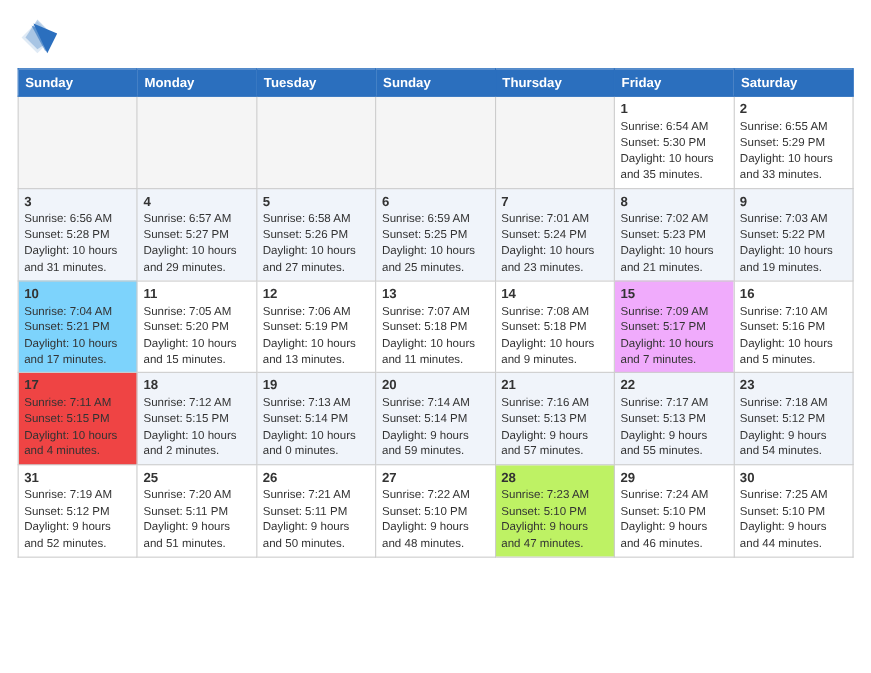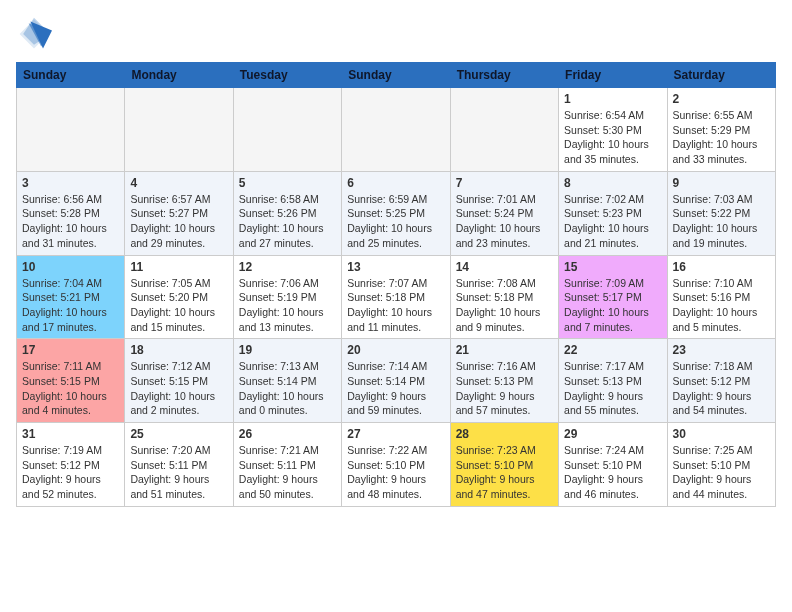--- a/index.html
+++ b/index.html
@@ -58,21 +58,21 @@
       font-size: 14px;
       color: #555;
     }
     .calendar-table {
       width: 100%;
       border-collapse: collapse;
       font-size: 11px;
     }
     .calendar-table th {
       background: #2b6fbe;
-      color: #0f172a;
+      color: #ffffff;
       text-align: left;
       padding: 5px 6px;
       font-size: 12px;
       font-weight: bold;
       border: 1px solid #2b6fbe;
     }
     .calendar-table td {
       border: 1px solid #ccc;
       vertical-align: top;
       padding: 4px 5px;
@@ -253,21 +253,21 @@
           </td>
           <td style="background: rgb(255, 255, 255);">
             <span class="day-number">16</span>
             <div class="day-info" style="white-space: pre-line;">Sunrise: 7:10 AM
 Sunset: 5:16 PM
 Daylight: 10 hours
 and 5 minutes.</div>
           </td>
         </tr>
         <tr style="background: rgb(240, 244, 250);">
-          <td style="background: #fca5a5;">
+          <td style="background: #ef4444;">
             <span class="day-number">17</span>
             <div class="day-info" style="white-space: pre-line;">Sunrise: 7:11 AM
 Sunset: 5:15 PM
 Daylight: 10 hours
 and 4 minutes.</div>
           </td>
           <td style="background: rgb(240, 244, 250);">
             <span class="day-number">18</span>
             <div class="day-info" style="white-space: pre-line;">Sunrise: 7:12 AM
 Sunset: 5:15 PM
@@ -332,21 +332,21 @@
 Daylight: 9 hours
 and 50 minutes.</div>
           </td>
           <td style="background: rgb(255, 255, 255);">
             <span class="day-number">27</span>
             <div class="day-info" style="white-space: pre-line;">Sunrise: 7:22 AM
 Sunset: 5:10 PM
 Daylight: 9 hours
 and 48 minutes.</div>
           </td>
-          <td style="background: #fde047;">
+          <td style="background: #bef264;">
             <span class="day-number">28</span>
             <div class="day-info" style="white-space: pre-line;">Sunrise: 7:23 AM
 Sunset: 5:10 PM
 Daylight: 9 hours
 and 47 minutes.</div>
           </td>
           <td style="background: rgb(255, 255, 255);">
             <span class="day-number">29</span>
             <div class="day-info" style="white-space: pre-line;">Sunrise: 7:24 AM
 Sunset: 5:10 PM

